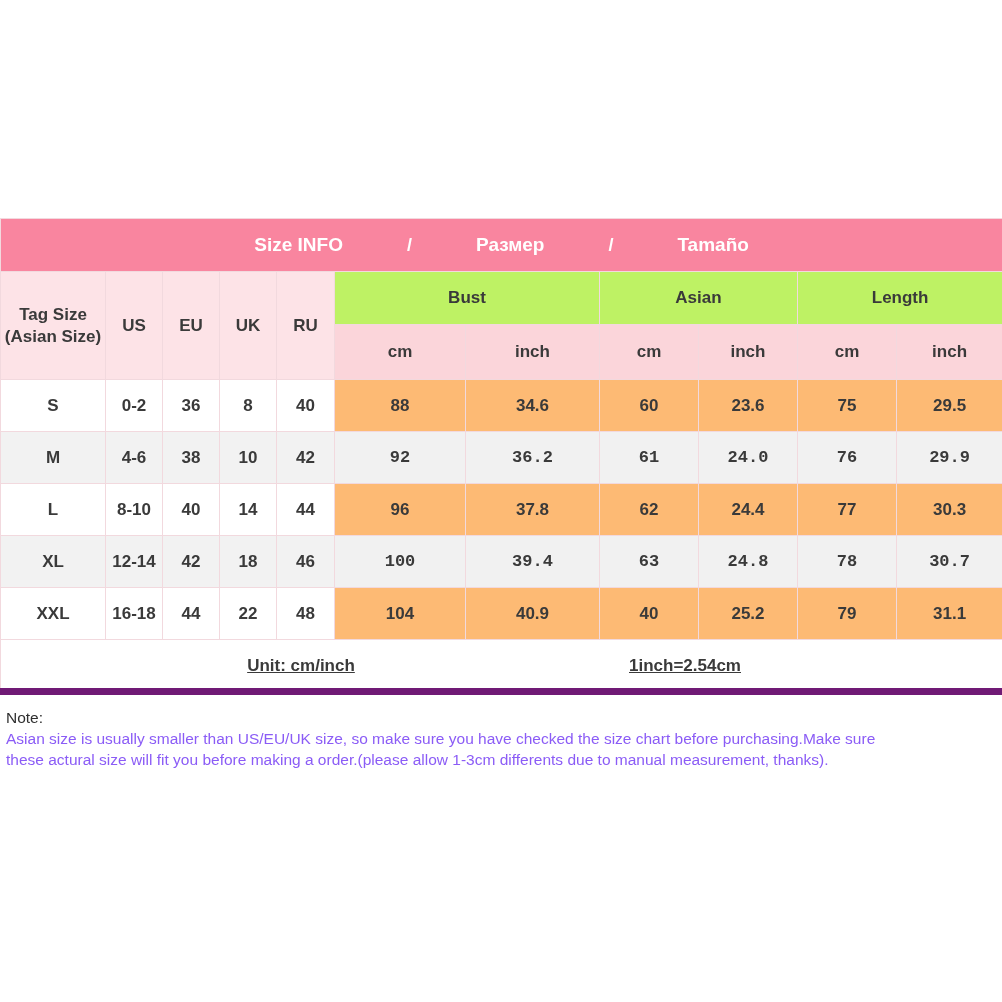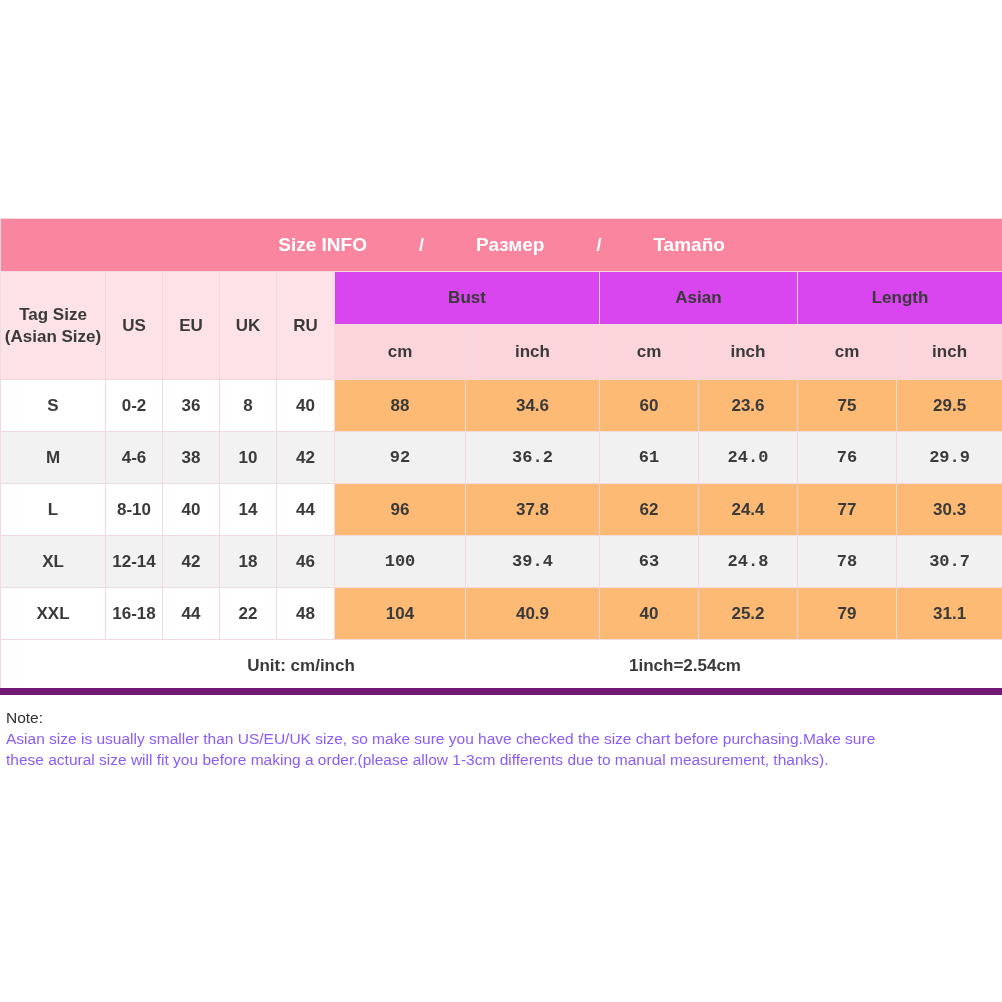--- a/index.html
+++ b/index.html
@@ -42,21 +42,21 @@
   
   .title-row td {
     background: #f9859f;
     height: 52px;
     border: 1px solid #f9859f;
   }
   .title-inner {
     display: flex;
     align-items: center;
     justify-content: center;
-    gap: 0px;
+    gap: 12px;
     height: 52px;
     color: #ffffff;
     font-size: 19px;
     font-weight: bold;
   }
   .title-inner .t {
     padding: 0 48px;
     white-space: nowrap;
   }
   .title-inner .sep {
@@ -80,21 +80,21 @@
     background: #fde3e7;
   }
   .h-mid {
     height: 106px;
     font-size: 17px;
     background: #fde3e7;
   }
   .h-grp {
     height: 52px;
     font-size: 18px;
-    background: #d946ef;
+    background: #bef264;
   }
   .h-unit {
     height: 54px;
     font-size: 15px;
     background: #fbd5da;
     font-weight: bold;
   }
   
   tr.body-row td {
     height: 51px;
@@ -110,20 +110,21 @@
   tr.body-row.odd td.meas { background: #fdba74; }
   tr.body-row.even td.meas { background: #f1f1f1; font-family: Liberation Mono, monospace; }
 
   .unit-row td {
     height: 52px;
     background: #ffffff;
     border: 1px solid #f2d9de;
     font-size: 17px;
     font-weight: bold;
     color: #3a3a3a;
+    text-decoration: underline;
   }
   .unit-flex {
     display: flex;
     align-items: center;
     height: 52px;
   }
   .unit-flex .u1 {
     flex: 0 0 600px;
     text-align: center;
   }

